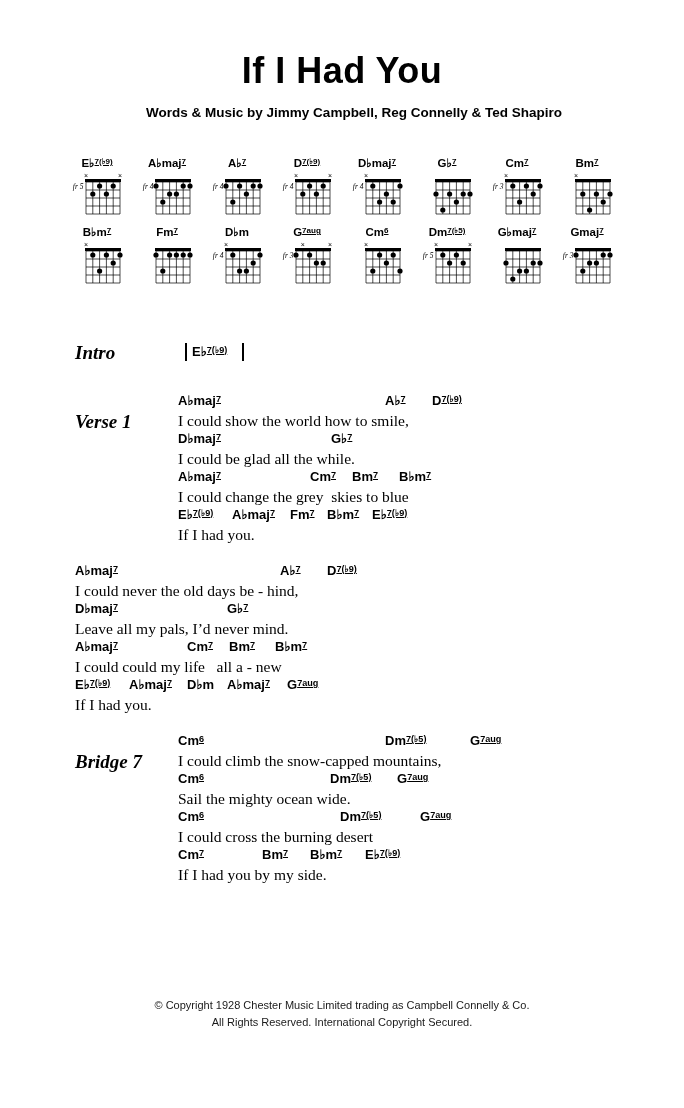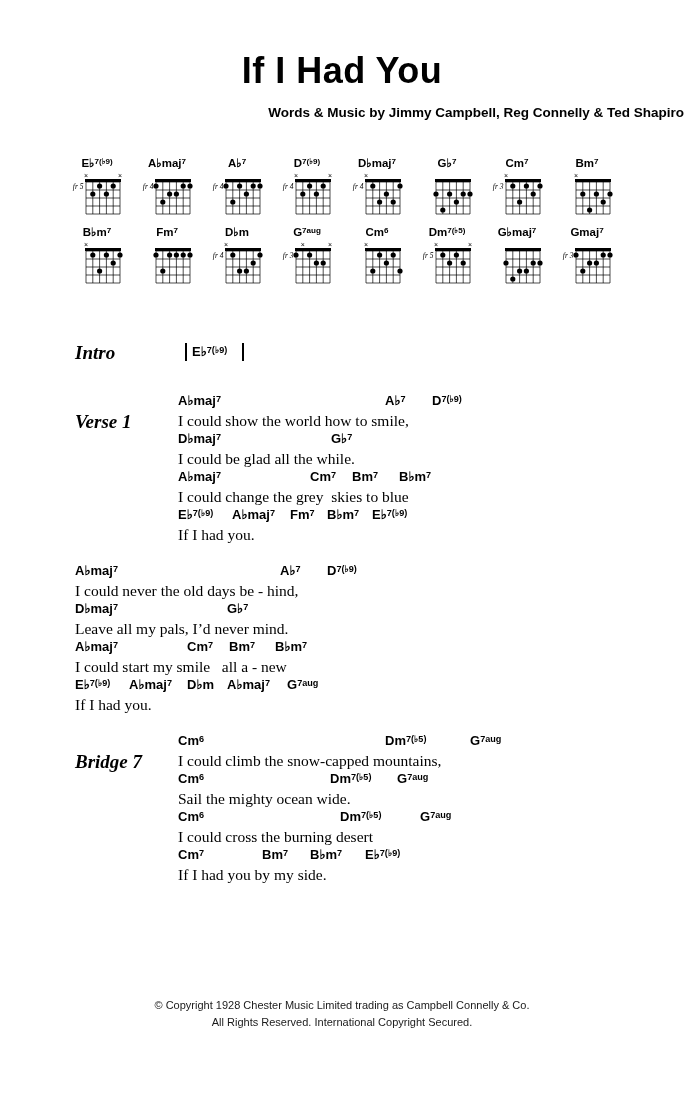--- a/index.html
+++ b/index.html
@@ -8,34 +8,34 @@
     width:684px; height:1108px; background:#fff; position:relative;
     font-family:"Liberation Serif", serif; color:#000; overflow:hidden;
     margin:0 auto;
   }
   .title {
     text-align:center; padding-top:50px;
     font-family:"Liberation Sans", sans-serif; font-weight:bold;
     font-size:36px; letter-spacing:0.5px;
   }
   .byline {
-    text-align:right; margin-top:13px;
+    text-align:center; margin-top:13px;
     font-family:"Liberation Sans", sans-serif; font-weight:bold; font-size:13.5px;margin-left:24px;
   }
   .diagrams {
     width:560px; margin:36px auto 0;
     display:grid; grid-template-columns:repeat(8, 70px); row-gap:3px;
   }
   .chord-cell { text-align:center; }
   .chord-cell-name {
     font-family:"Liberation Sans", sans-serif; font-weight:bold;
     font-size:11.5px; height:14px; line-height:14px; white-space:nowrap;
   }
   .chord-cell-name sup, .chord sup {
-    font-size:70%; line-height:0; position:relative; top:-3px; vertical-align:baseline;
+    font-size:70%; line-height:0; position:relative; top:-3px; vertical-align:baseline;text-decoration:underline;
   }
   .sections { margin-top:52px; padding-left:75px; padding-right:30px; }
   .section { display:flex; margin-bottom:18px; }
   .section-intro { margin-bottom:28px; }
   .section-label {
     width:103px; flex:none;
     font-style:italic; font-weight:bold; font-size:19px; line-height:20px;
   }
   .label-offset { padding-top:20px; }
   .section-content { flex:1; position:relative; }
@@ -461,21 +461,21 @@
             </div>
             <div class="lyric">Leave all my pals, I’d never mind.</div>
           </div>
           <div class="line-pair">
             <div class="chord-line">
               <span class="chord" style="left: 0px;">A♭maj<sup>7</sup></span>
               <span class="chord" style="left: 112px;">Cm<sup>7</sup></span>
               <span class="chord" style="left: 154px;">Bm<sup>7</sup></span>
               <span class="chord" style="left: 200px;">B♭m<sup>7</sup></span>
             </div>
-            <div class="lyric">I could start my smile   all a - new</div>
+            <div class="lyric">I could could my life   all a - new</div>
           </div>
           <div class="line-pair">
             <div class="chord-line">
               <span class="chord" style="left: 0px;">E♭<sup>7(♭9)</sup></span>
               <span class="chord" style="left: 54px;">A♭maj<sup>7</sup></span>
               <span class="chord" style="left: 112px;">D♭m</span>
               <span class="chord" style="left: 152px;">A♭maj<sup>7</sup></span>
               <span class="chord" style="left: 212px;">G<sup>7aug</sup></span>
             </div>
             <div class="lyric">If I had you.</div>

